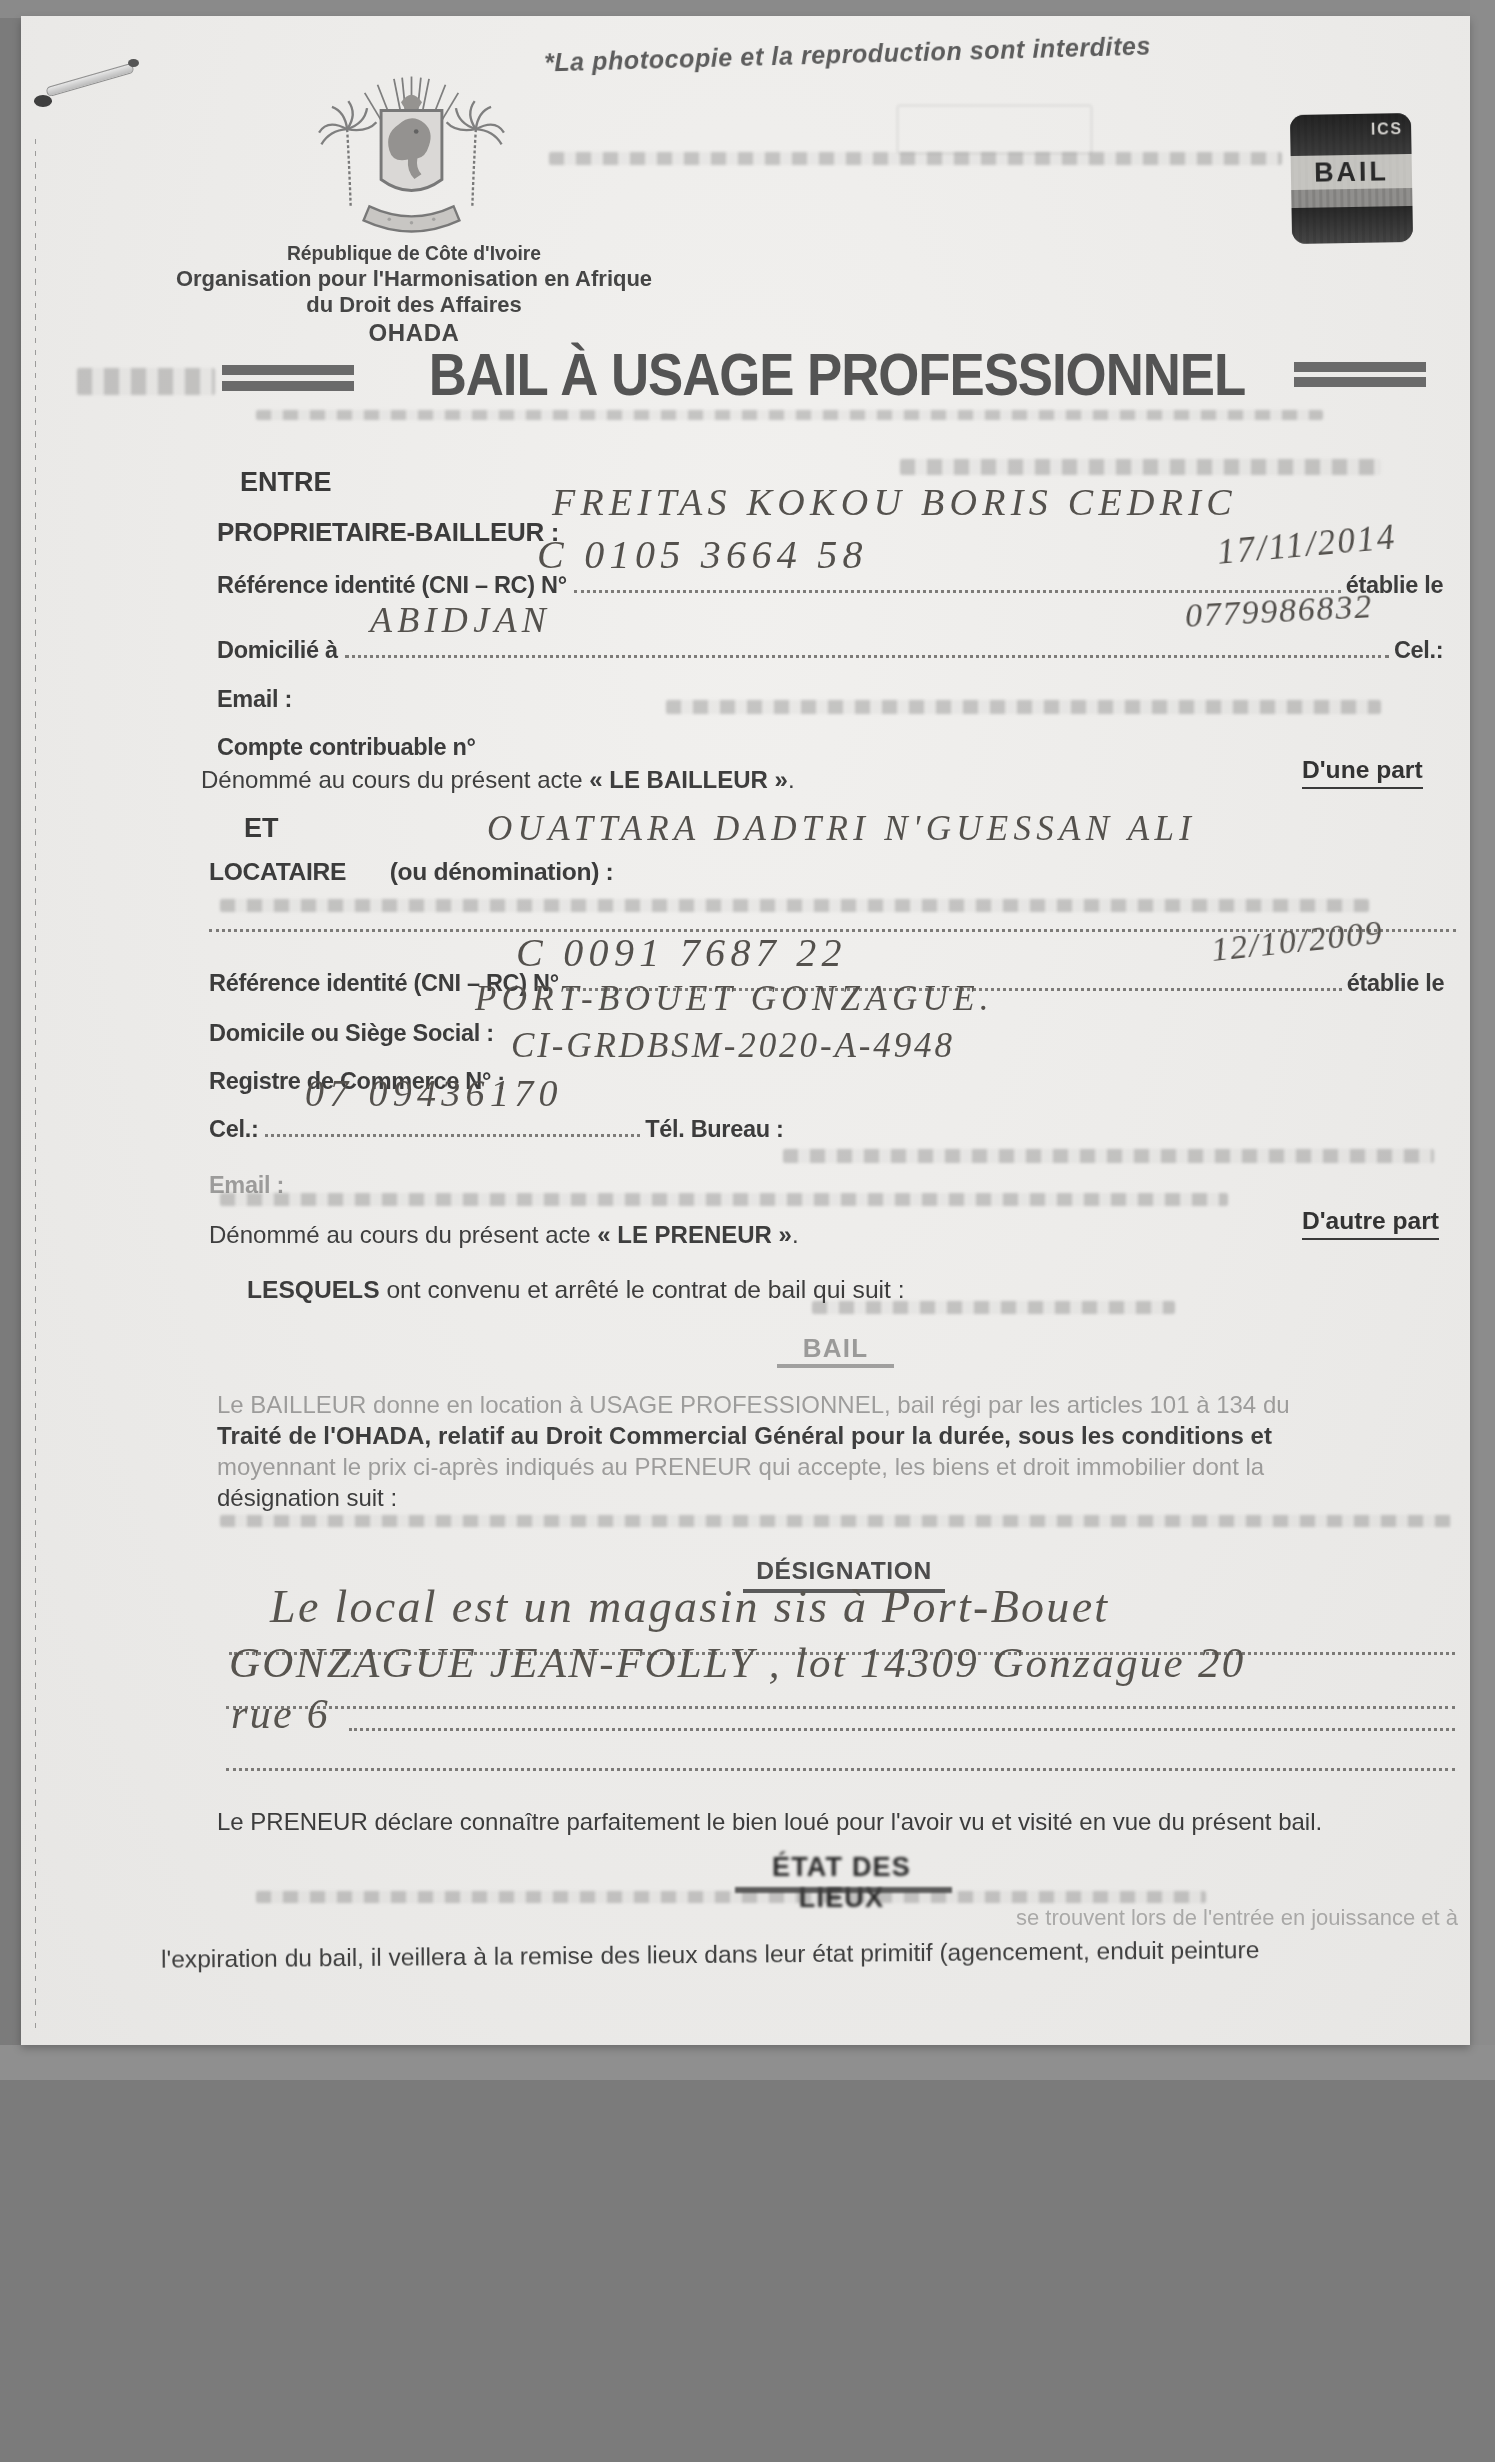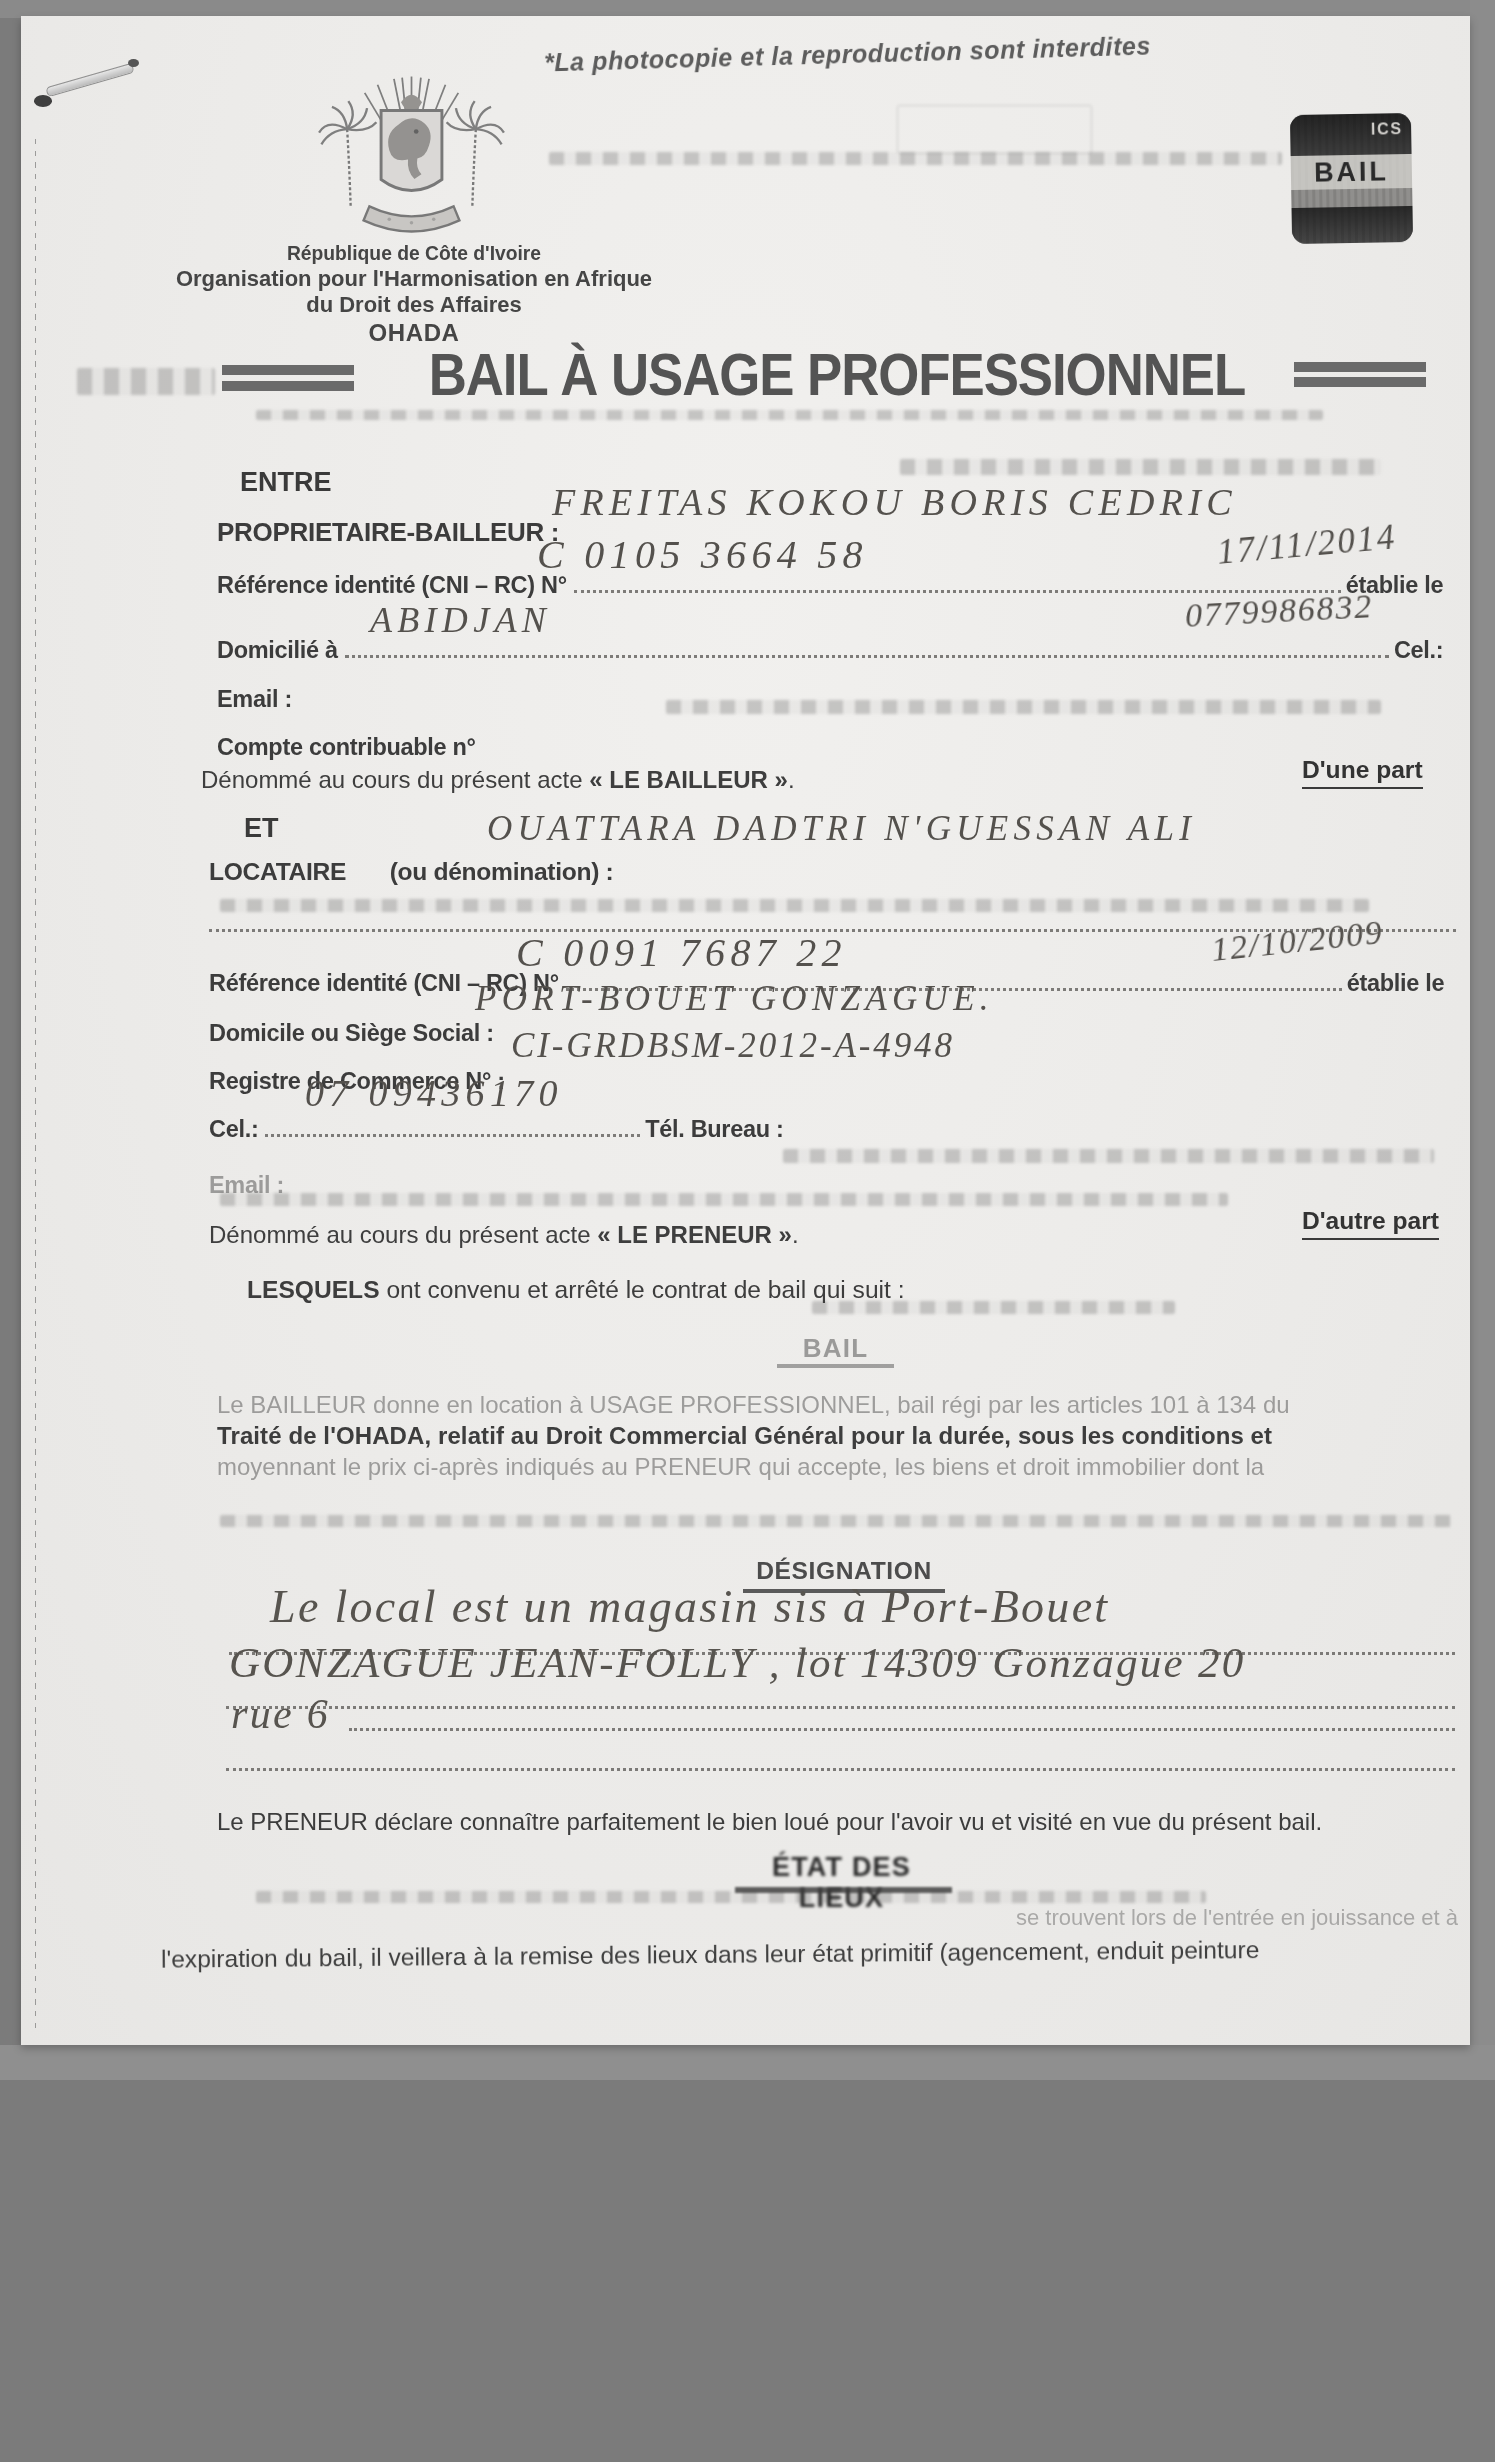--- a/index.html
+++ b/index.html
@@ -246,21 +246,21 @@
     <div class="row" style="left:188px;top:1004px;width:1247px;">
       <span class="lbl" style="font-weight:600;">Domicile ou Siège Social :</span>
       <span class="dots"></span>
     </div>
     <div class="hw" style="left:454px;top:963px;font-size:35px;">PORT-BOUET GONZAGUE.</div>
 
     <div class="row" style="left:188px;top:1052px;width:1247px;">
       <span class="lbl" style="font-weight:600;">Registre de Commerce N° :</span>
       <span class="dots"></span>
     </div>
-    <div class="hw" style="left:490px;top:1010px;font-size:35px;letter-spacing:2.9px;">CI-GRDBSM-2012-A-4948</div>
+    <div class="hw" style="left:490px;top:1010px;font-size:35px;letter-spacing:2.9px;">CI-GRDBSM-2020-A-4948</div>
 
     <div class="row" style="left:188px;top:1100px;width:1247px;">
       <span class="lbl" style="font-weight:600;">Cel.:</span>
       <span class="dots" style="flex:0 0 375px;"></span>
       <span class="lbl" style="font-weight:600;">Tél. Bureau :</span>
       <span class="dots"></span>
     </div>
     <div class="hw" style="left:284px;top:1055px;font-size:38px;">07 09436170</div>
 
     <div class="row faint" style="left:188px;top:1156px;width:1247px;filter:blur(0.5px);">
@@ -276,20 +276,21 @@
     <div class="abs lesq">
       <b>LESQUELS</b><span> ont convenu et arrêté le contrat de bail qui suit :</span>
     </div>
 
     <div class="abs bailhead">BAIL</div>
 
     <div class="abs para">
       <div class="p1">Le BAILLEUR donne en location à  USAGE PROFESSIONNEL, bail régi par les articles 101 à 134 du</div>
       <div class="p2">Traité de l'OHADA, relatif au Droit Commercial Général pour la durée, sous les conditions et</div>
       <div class="p3">moyennant le prix ci-après indiqués au PRENEUR qui accepte, les biens et droit immobilier dont la</div>
+      <div class="p4">désignation suit :</div>
     </div>
 
     <div class="abs deshead">DÉSIGNATION</div>
 
     <div class="hw2" style="left:249px;top:1564px;font-size:46px;">Le local est un magasin sis à Port-Bouet</div>
     <div class="dotline" style="left:208px;top:1636px;width:1226px;"></div>
     <div class="hw2" style="left:208px;top:1622px;font-size:43px;">GONZAGUE JEAN-FOLLY , lot 14309 Gonzague 20</div>
     <div class="dotline" style="left:205px;top:1690px;width:1229px;"></div>
     <div class="hw2" style="left:210px;top:1674px;font-size:42px;">rue 6</div>
     <div class="dotline" style="left:328px;top:1712px;width:1106px;"></div>

